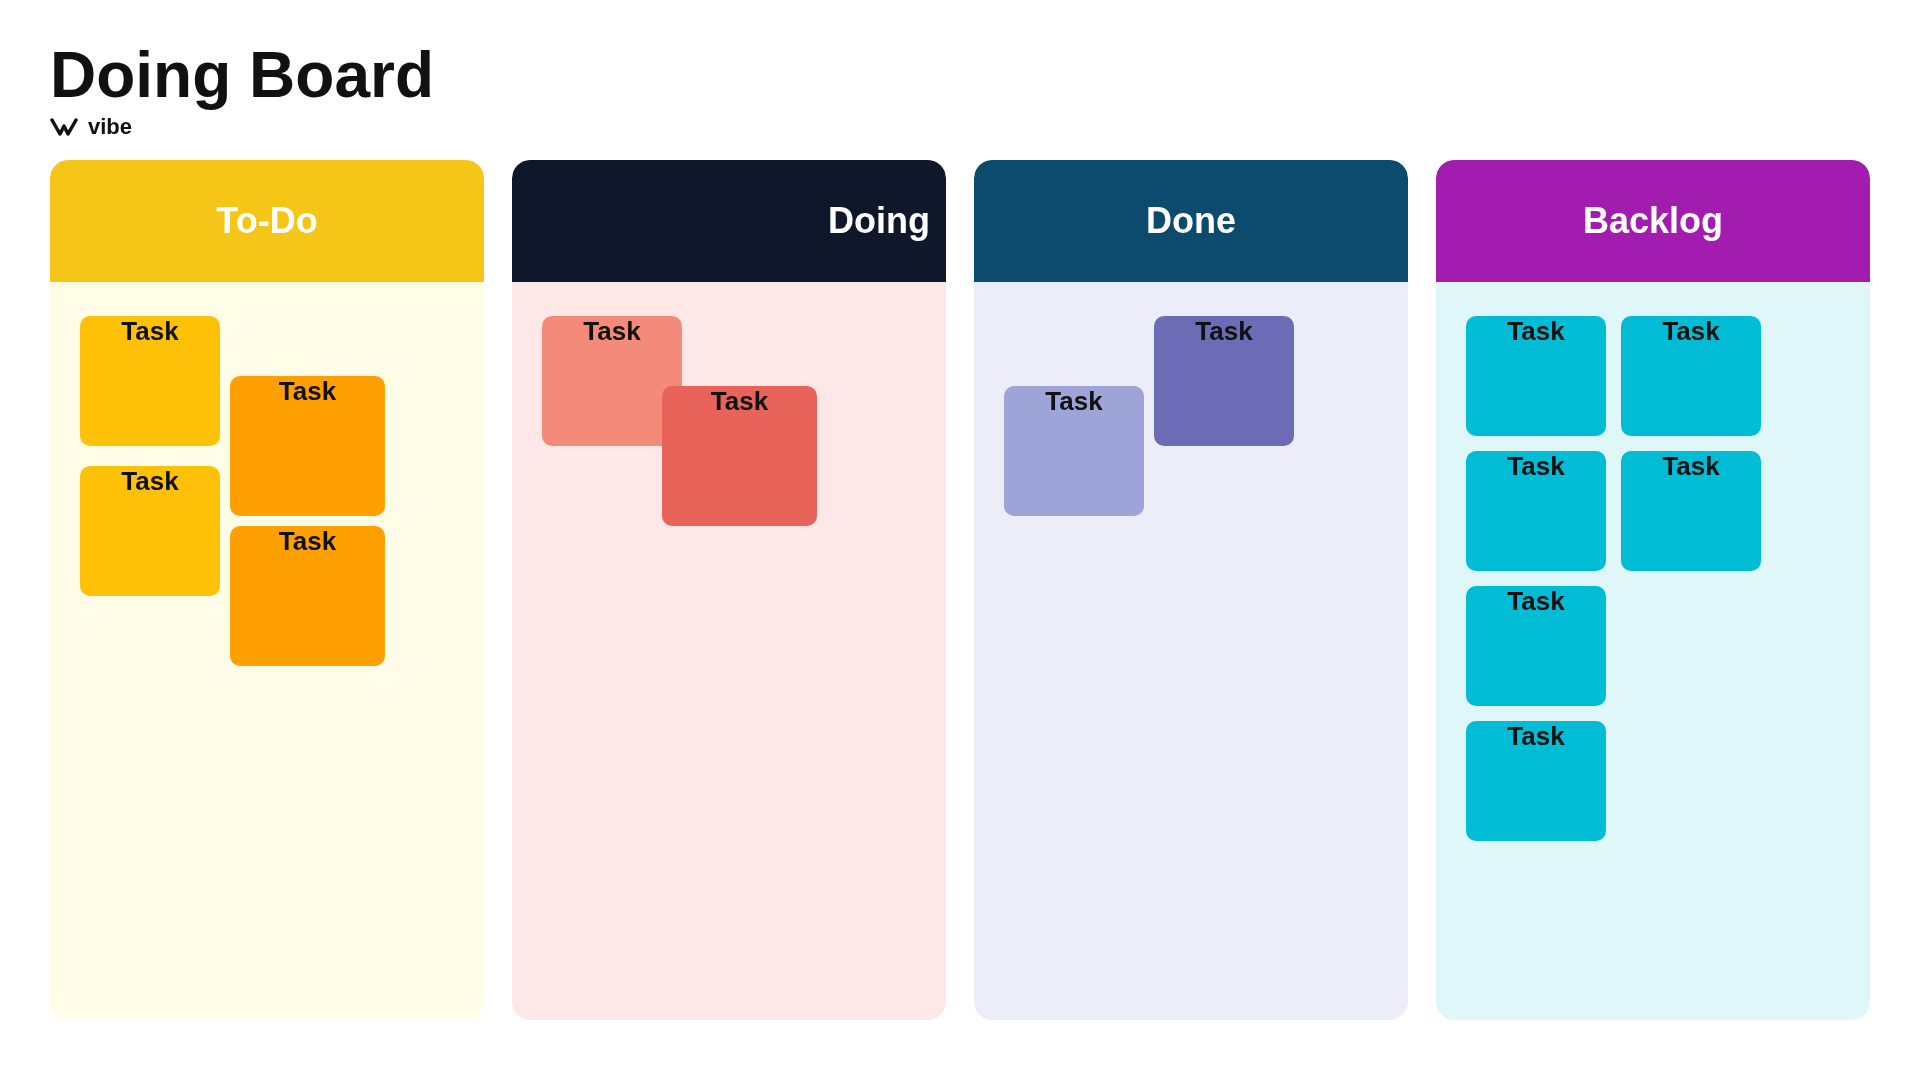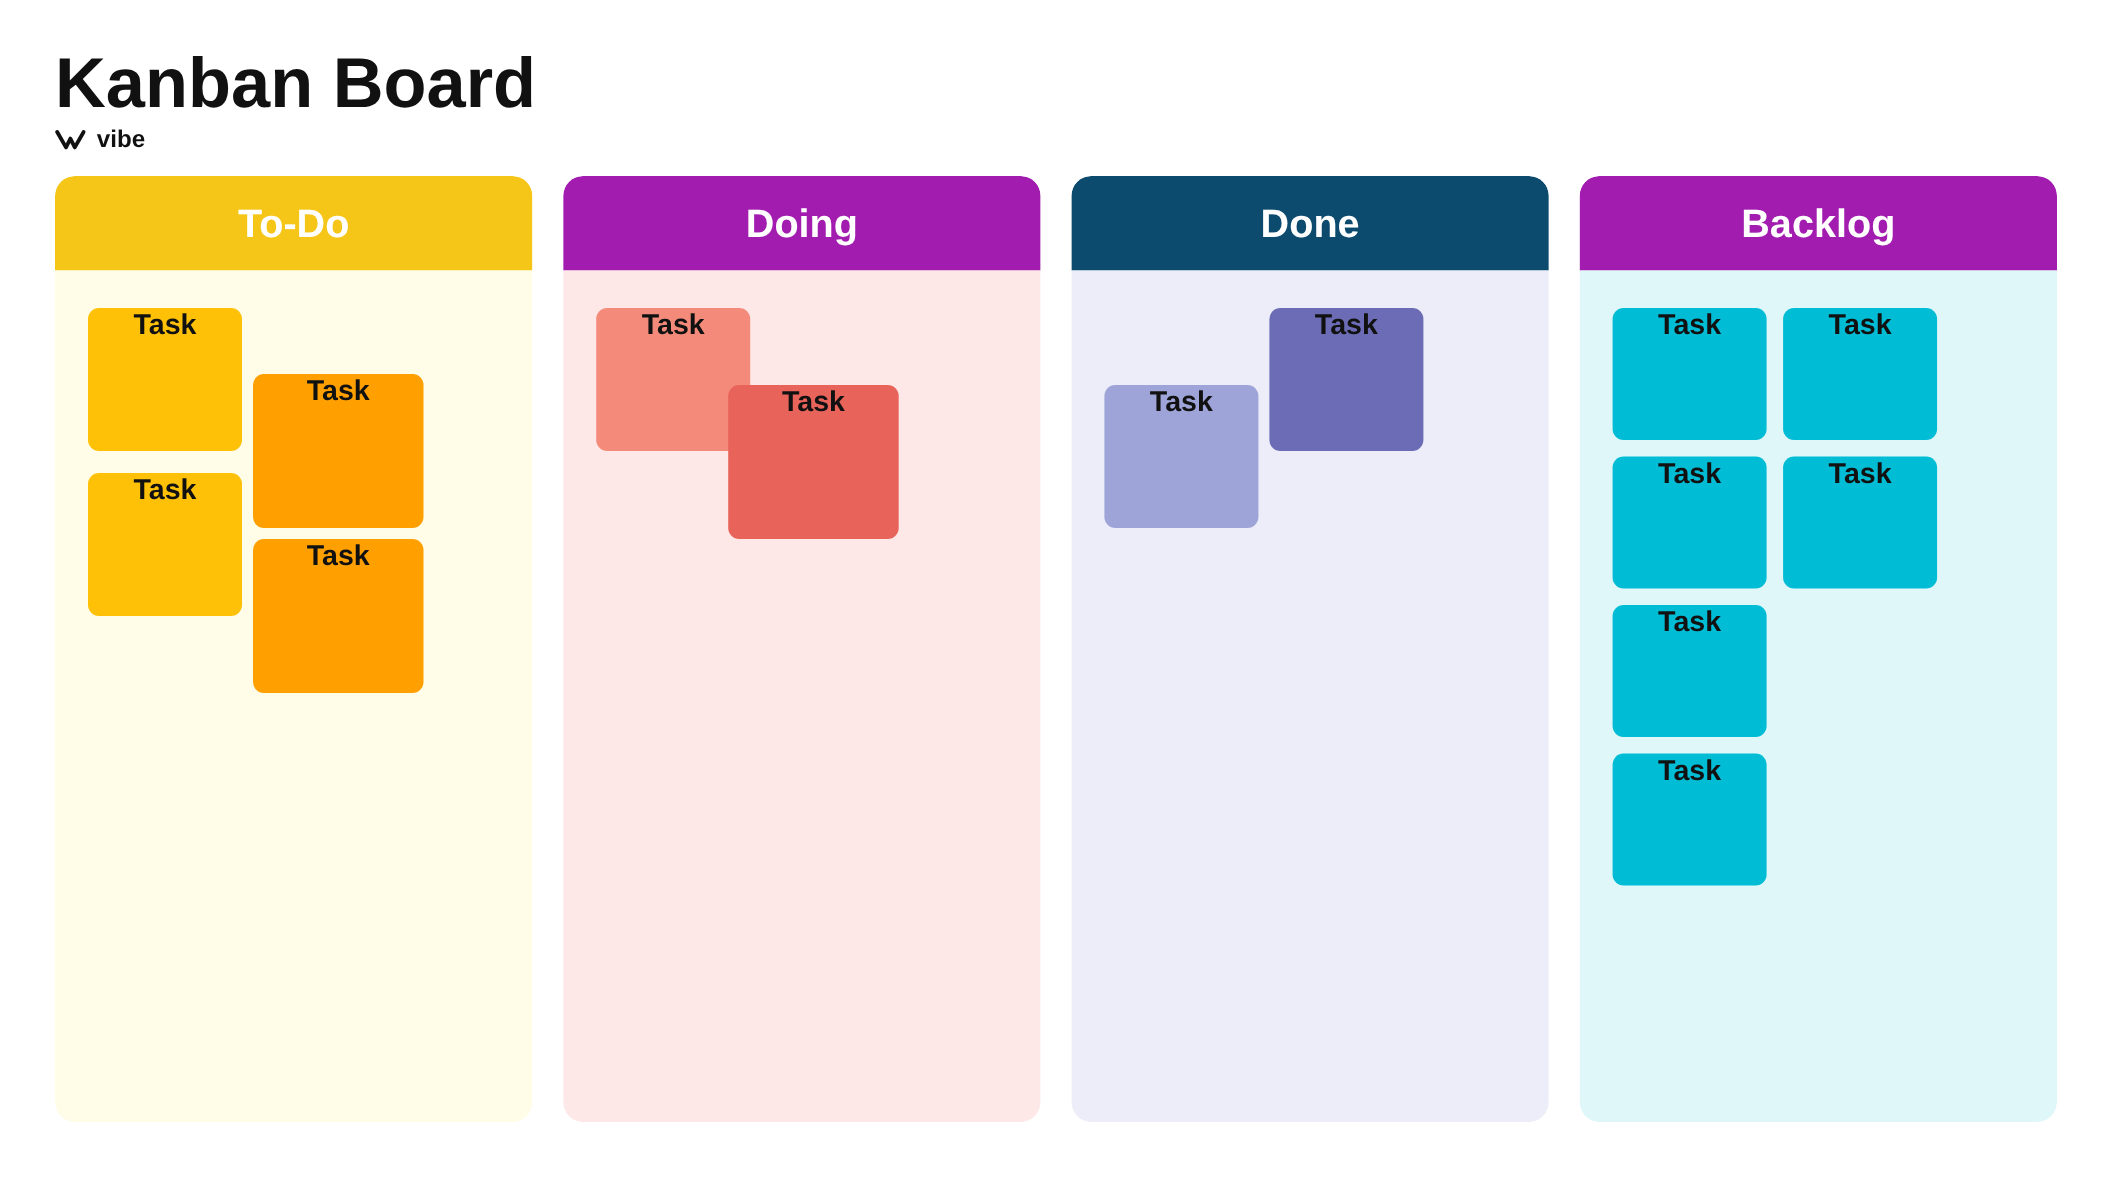--- a/index.html
+++ b/index.html
@@ -54,41 +54,41 @@
 
     .column {
       flex: 1;
       border-radius: 18px;
       overflow: hidden;
       display: flex;
       flex-direction: column;
     }
 
     .column-header {
-      padding: 22px 16px;
+      padding: 40px 16px;
       text-align: center;
       font-size: 36px;
       font-weight: 700;
       color: #ffffff;
       border-radius: 18px 18px 0 0;
     }
 
     .column-body {
       flex: 1;
       padding: 24px 20px;
       border-radius: 0 0 18px 18px;
       position: relative;
     }
 
     
     .col-todo .column-header { background: #F5C518; }
     .col-todo .column-body { background: #FFFDE7; }
 
     
-    .col-doing .column-header { background: #a21caf; }
+    .col-doing .column-header { background: #0f172a; text-align: right; }
     .col-doing .column-body { background: #FDE8E7; }
 
     
     .col-done .column-header { background: #0c4a6e; }
     .col-done .column-body { background: #ECEDF8; }
 
     
     .col-backlog .column-header { background: #a21caf; }
     .col-backlog .column-body { background: #E0F7FA; }
 
@@ -145,21 +145,21 @@
     .backlog-card-2  { width: 140px; height: 120px; left: 165px; top: 10px; }
     .backlog-card-3  { width: 140px; height: 120px; left: 10px;  top: 145px; }
     .backlog-card-4  { width: 140px; height: 120px; left: 165px; top: 145px; }
     .backlog-card-5  { width: 140px; height: 120px; left: 10px;  top: 280px; }
     .backlog-card-6  { width: 140px; height: 120px; left: 10px;  top: 415px; }
   </style>
 </head>
 <body>
 
 <div class="page-header">
-  <h1 class="page-title">Kanban Board</h1>
+  <h1 class="page-title">Doing Board</h1>
   <div class="brand">
     <span class="brand-logo">
       <svg viewBox="0 0 28 22" fill="none" xmlns="http://www.w3.org/2000/svg">
         <path d="M2 4 L10 18 L14 10 L18 18 L26 4" stroke="#111" stroke-width="3.5" stroke-linecap="round" stroke-linejoin="round" fill="none"></path>
       </svg>
       <span>vibe</span>
     </span>
   </div>
 </div>
 

